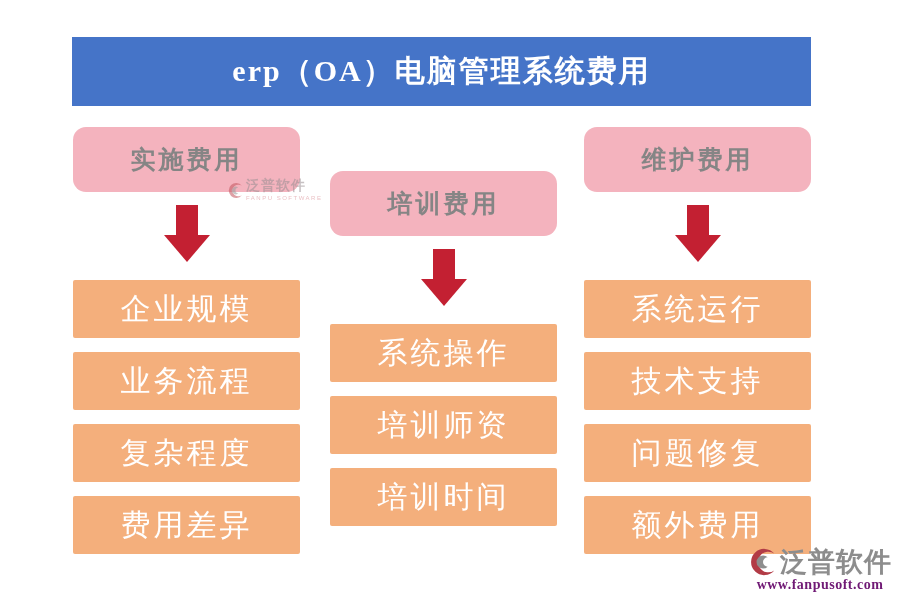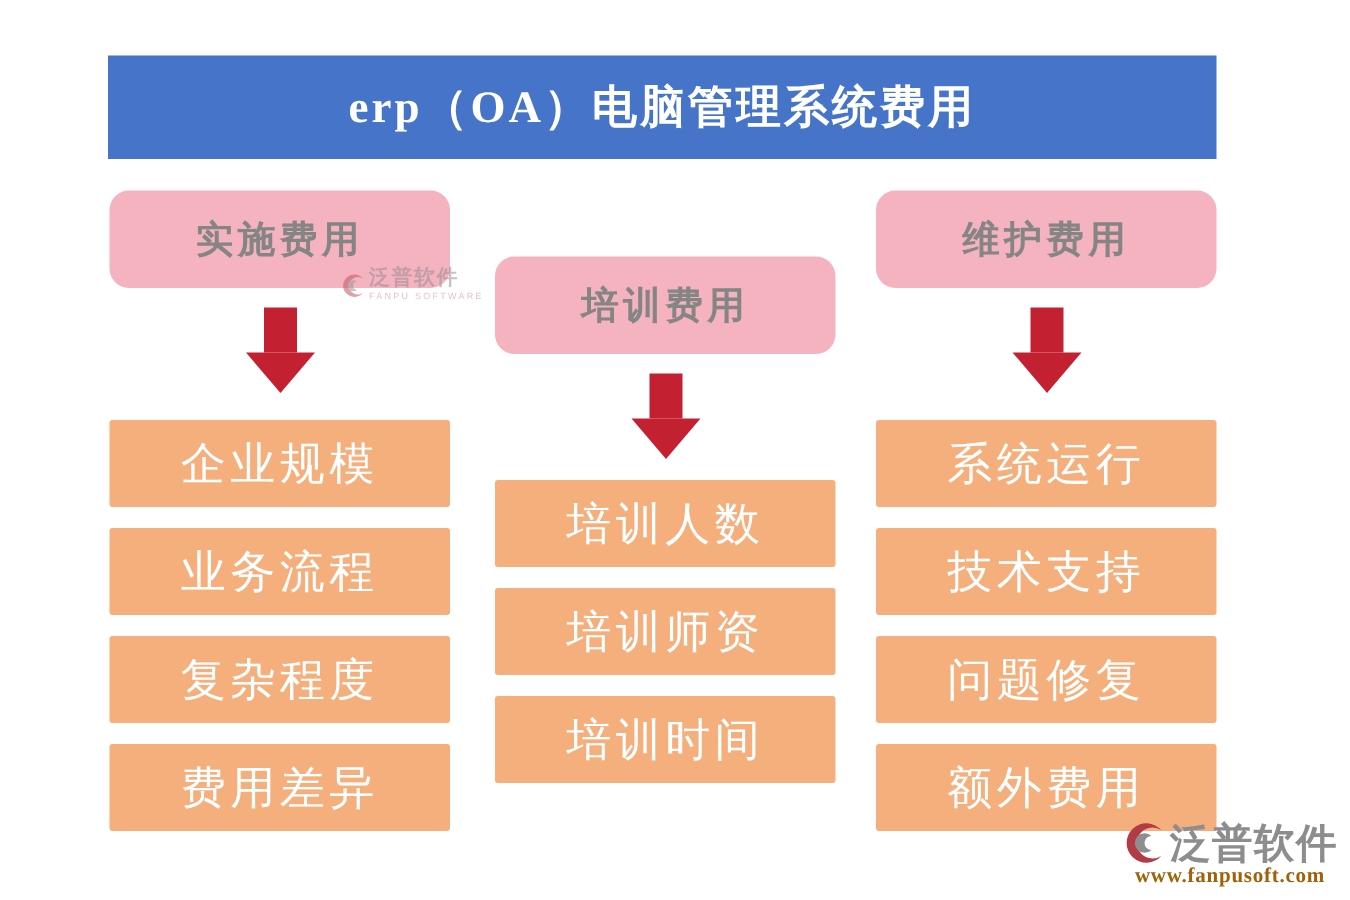--- a/index.html
+++ b/index.html
@@ -131,21 +131,21 @@
   .brand-name {
     font-size: 27px;
     font-weight: 700;
     color: #8d8d8d;
     letter-spacing: 1px;
     line-height: 1;
   }
   .brand-url {
     font-size: 14px;
     font-weight: 700;
-    color: #a16207;
+    color: #701a75;
     letter-spacing: 0.5px;
     margin-top: 1px;
     line-height: 1;
   }
 </style>
 </head>
 <body>
 
 <div id="stage">
 
@@ -162,21 +162,21 @@
     <div class="col-item">复杂程度</div>
     <div class="col-item">费用差异</div>
   </div>
 
   <div class="col col-2">
     <div class="col-header">培训费用</div>
     <div class="arrow">
       <div class="arrow-shaft"></div>
       <div class="arrow-head"></div>
     </div>
-    <div class="col-item">培训人数</div>
+    <div class="col-item first">系统操作</div>
     <div class="col-item">培训师资</div>
     <div class="col-item">培训时间</div>
   </div>
 
   <div class="col col-3">
     <div class="col-header">维护费用</div>
     <div class="arrow">
       <div class="arrow-shaft"></div>
       <div class="arrow-head"></div>
     </div>

